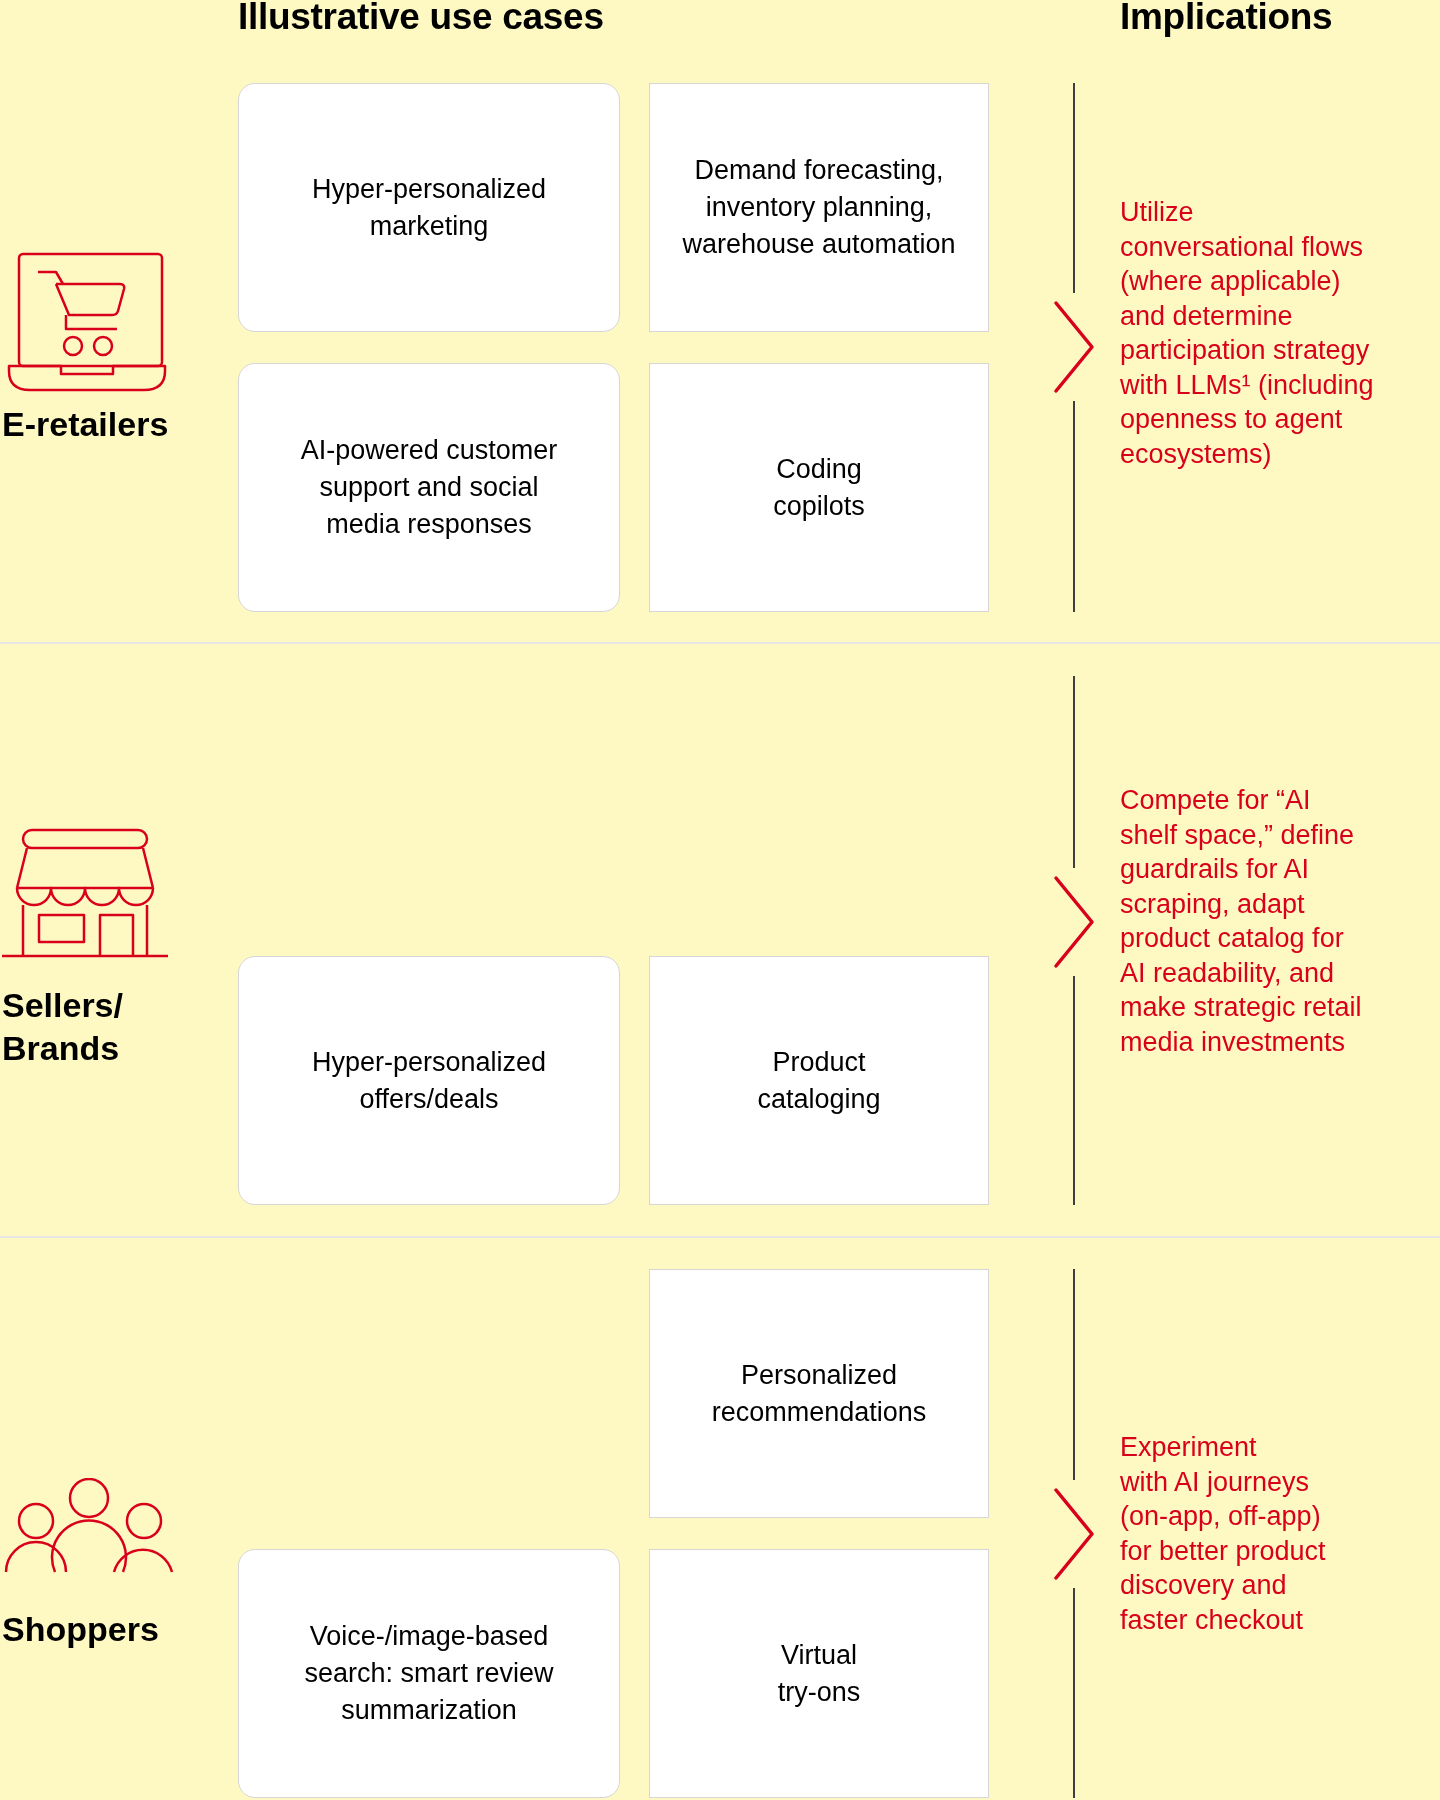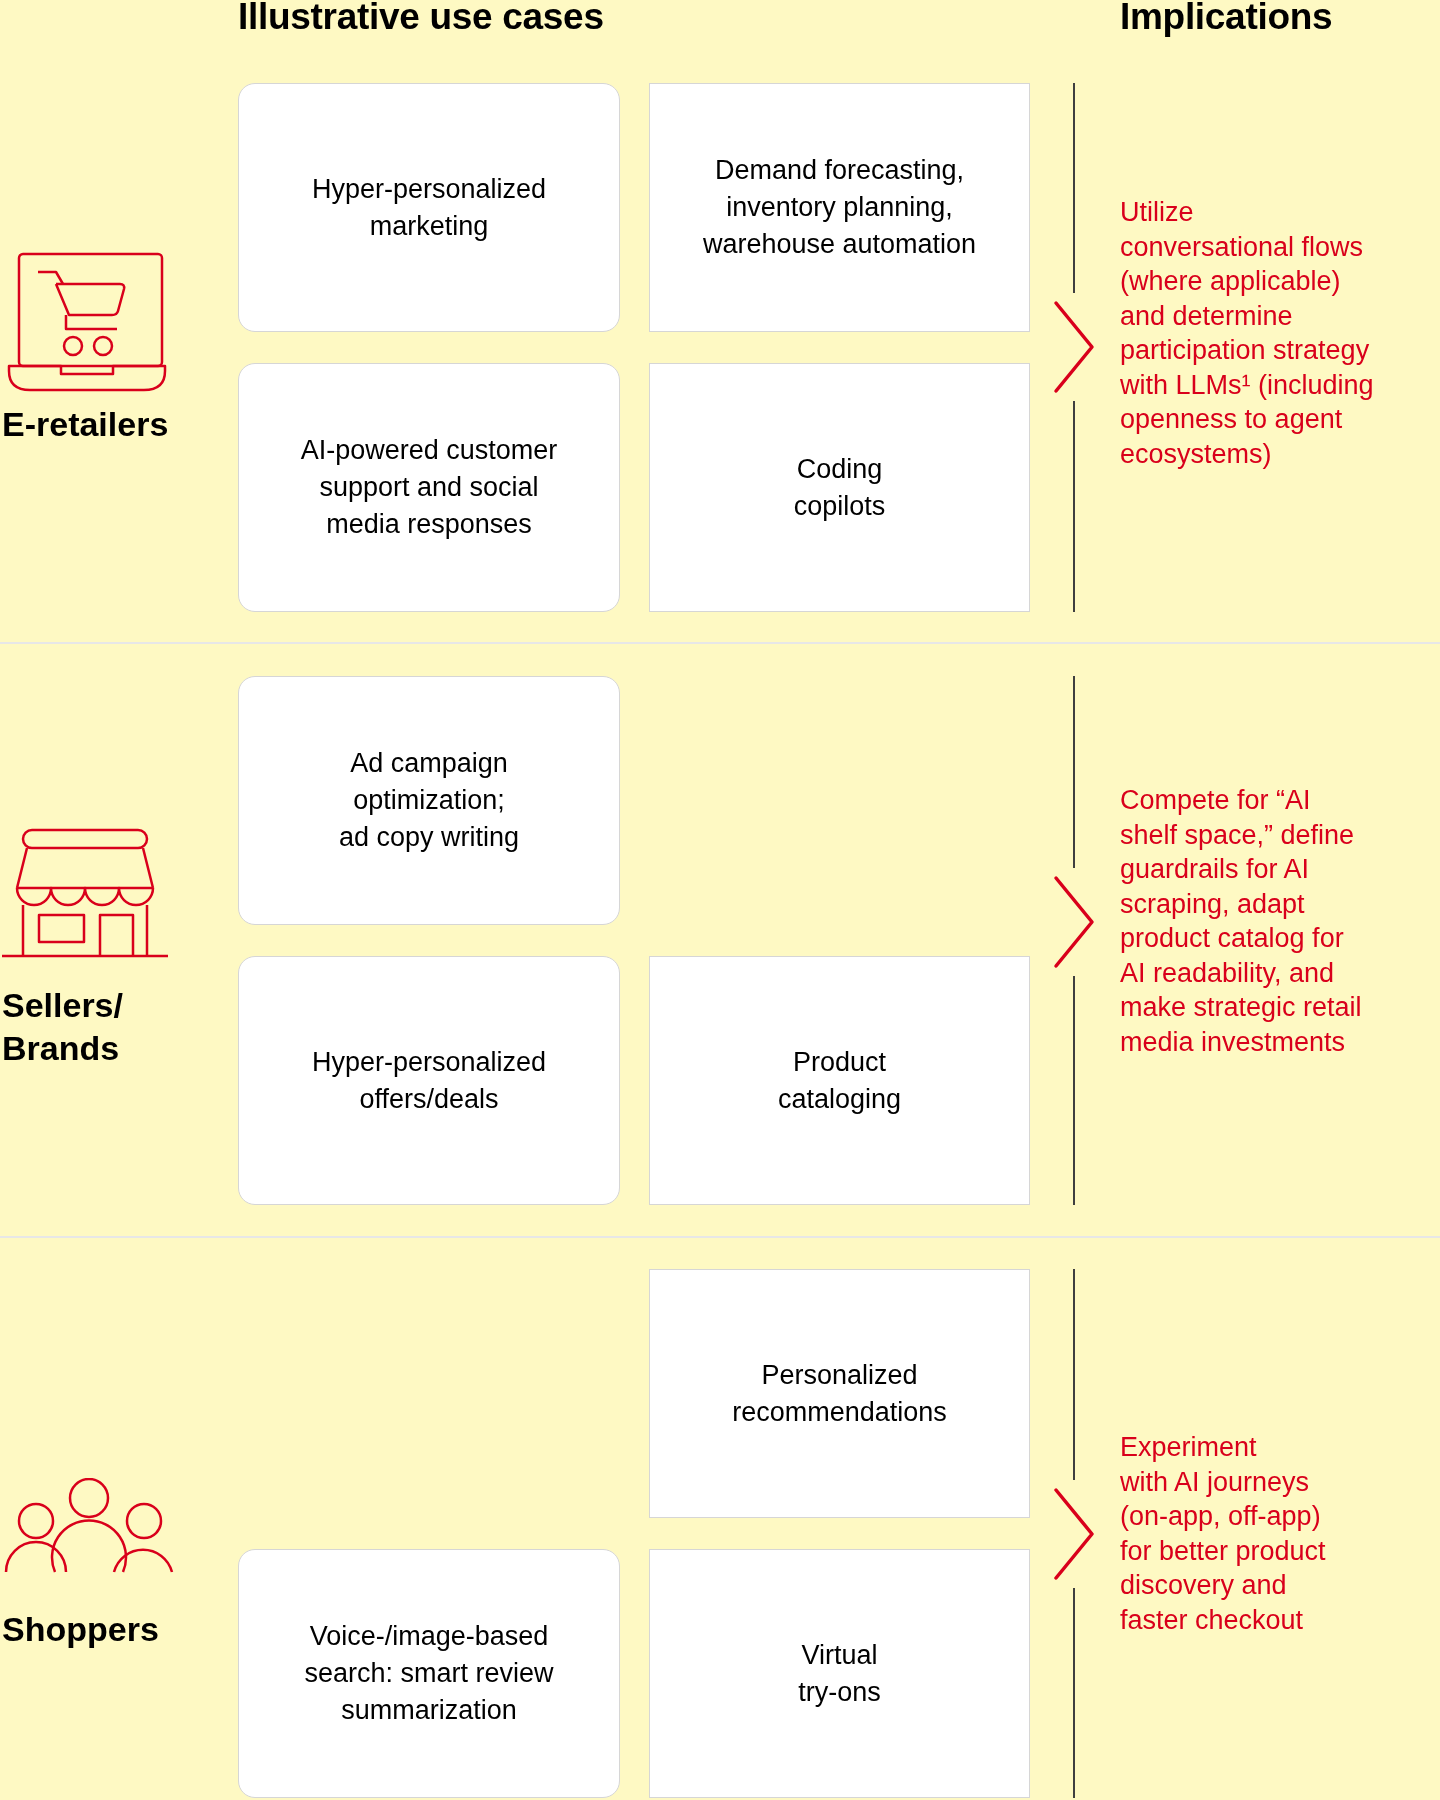--- a/index.html
+++ b/index.html
@@ -22,21 +22,21 @@
   .div-1{top:642px;}
   .div-2{top:1236px;}
 
   .bx{
     position:absolute;background:#fff;border:1.5px solid var(--border);
     display:flex;align-items:center;justify-content:center;text-align:center;
     box-sizing:border-box;
   }
   .bx span{white-space:pre-line;font-size:27px;line-height:37px;color:var(--ink);}
   .c1{left:238px;width:382px;border-radius:17px;}
-  .c2{left:649px;width:381px;}
+  .c2{left:649px;width:340px;}
   .ra1{top:83px;height:249px;}  .ra2{top:363px;height:249px;}
   .rb1{top:676px;height:249px;} .rb2{top:956px;height:249px;}
   .rc1{top:1269px;height:249px;}.rc2{top:1549px;height:249px;}
 
   .vline{position:absolute;left:1073px;width:2px;background:var(--line);}
   .v1a{top:83px;height:210px;}   .v1b{top:401px;height:211px;}
   .v2a{top:676px;height:192px;}  .v2b{top:976px;height:229px;}
   .v3a{top:1269px;height:211px;} .v3b{top:1588px;height:210px;}
 
   .chev{position:absolute;left:1052px;width:44px;height:96px;}
@@ -123,25 +123,20 @@
       <path d="M17 63 A17 17 0 0 0 51 63 A17 17 0 0 0 85 63 A17 17 0 0 0 119 63 A17 17 0 0 0 153 63"></path>
       <path d="M23 80 V131 M147 80 V131"></path>
       <path d="M2 131 H168"></path>
       <rect x="39" y="90" width="45" height="27"></rect>
       <path d="M100 131 V90 H133 V131"></path>
     </svg>
   </div>
   <div class="grp-label gl-2">Sellers/
 Brands</div>
 
-  <div class="bx c1 rb1">
-      <span>Ad campaign
-optimization;
-ad copy writing</span>
-    </div>
   <div class="bx c1 rb2">
       <span>Hyper-personalized
 offers/deals</span>
     </div>
   <div class="bx c2 rb2">
       <span>Product
 cataloging</span>
     </div>
 
   <div class="vline v2a"></div>

